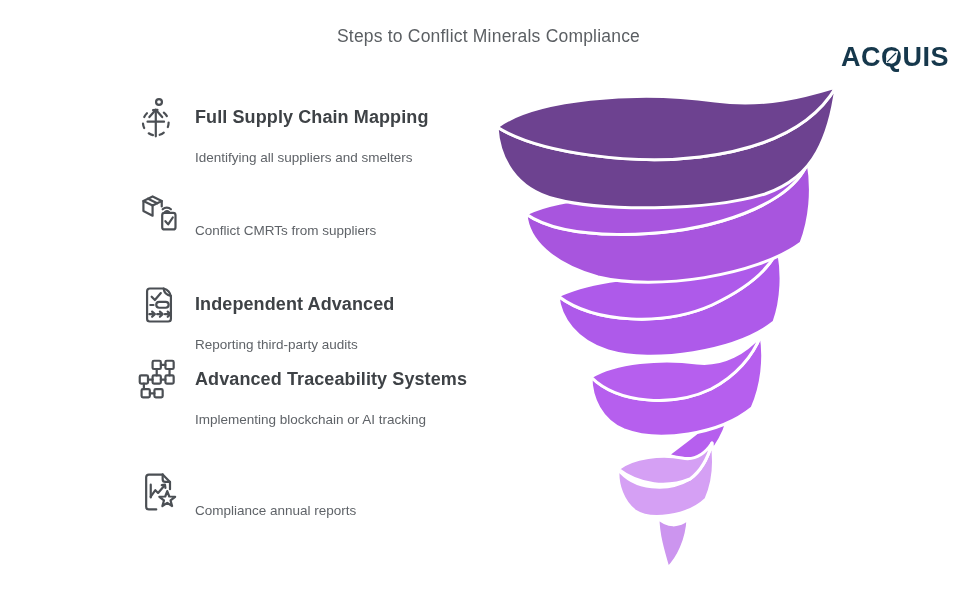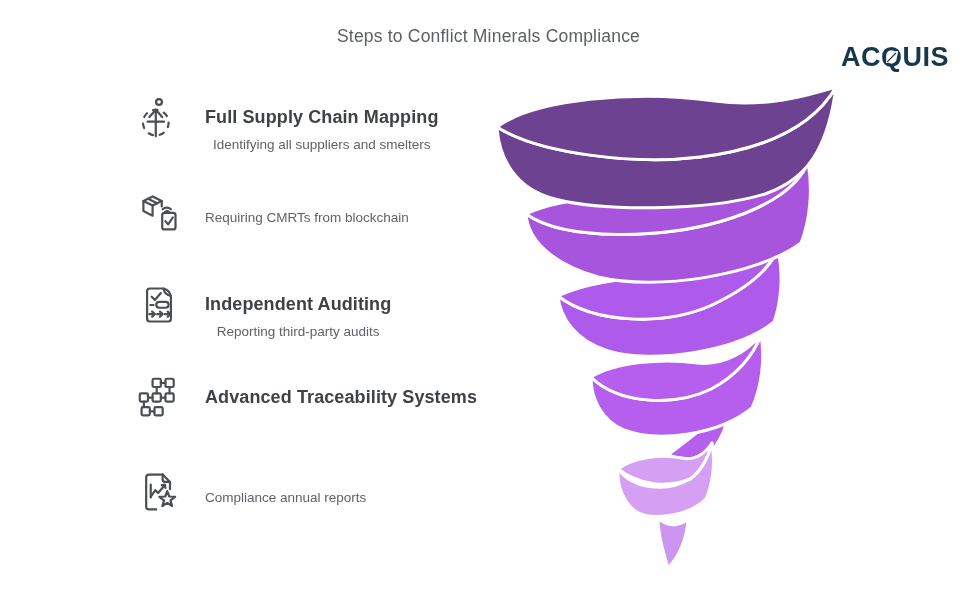--- a/index.html
+++ b/index.html
@@ -11,30 +11,30 @@
     position:absolute;top:26px;left:0;width:100%;text-align:center;
     font-size:17.5px;letter-spacing:.2px;color:var(--title,#5b5f63);
   }
   .logo{
     position:absolute;top:44px;right:28px;height:34px;
     font-size:27px;font-weight:800;letter-spacing:.5px;line-height:1;
     color:var(--logo,#16384c);
   }
   .logo .leaf{position:absolute;left:44px;top:6px;width:14px;height:14px;}
   .steps{position:absolute;left:136px;top:0;}
-  .step{position:absolute;left:0;display:flex;gap:23px;width:420px;text-align:center;}
+  .step{position:absolute;left:0;display:flex;gap:13px;width:420px;}
   .step.s1{top:96px;} .step.s2{top:190px;} .step.s3{top:283px;}
-  .step.s4{top:376px;} .step.s5{top:470px;}
+  .step.s4{top:358px;} .step.s5{top:470px;}
   .step-icon{flex:none;width:46px;height:46px;display:flex;align-items:flex-start;justify-content:center;color:var(--icon,#4b4f54);}
   .step-icon svg{width:44px;height:44px;}
   .step-icon svg *{fill:none;stroke:currentColor;stroke-width:2.4;stroke-linecap:round;stroke-linejoin:round;}
   .step-icon svg .solid{fill:#fff;}
   .step-texts{padding-top:11px;}
   .step-heading{font-size:18px;font-weight:700;line-height:1.15;color:var(--heading,#3e4246);letter-spacing:.1px;}
-  .step-subtitle{font-size:13.5px;margin-top:9px;color:var(--subtitle,#5f6368);}
+  .step-subtitle{font-size:13.5px;margin-top:22px;color:var(--subtitle,#5f6368);}
   .funnel{position:absolute;left:468px;top:74px;width:424px;height:500px;}
   .funnel path{stroke:#fff;stroke-width:3;stroke-linejoin:round;}
 </style>
 </head>
 <body>
 
 <div class="page">
 
   <div class="title">Steps to Conflict Minerals Compliance</div>
 
@@ -71,39 +71,39 @@
           <path d="M7 12 V23 L17 28 V17"></path>
           <path d="M27 12 V18"></path>
           <path d="M12 9.5 L22 14.5"></path>
           <path d="M28 21 a6.5 6.5 0 0 1 9 0"></path>
           <path d="M30.5 24 a3.5 3.5 0 0 1 4.5 0"></path>
           <rect class="solid" x="27.5" y="25" width="14.5" height="18" rx="2.5"></rect>
           <path d="M31 34 L34 37.5 L39 30"></path>
         </svg>
       </div>
       <div class="step-texts">
-        <div class="step-subtitle">Requiring CMRTs from blockchain</div>
+        <div class="step-subtitle">Conflict CMRTs from suppliers</div>
       </div>
     </div>
 
     <div class="step s3">
       <div class="step-icon">
         <svg viewBox="0 0 48 48">
           <path d="M29 6 H14 Q11 6 11 9 V39 Q11 42 14 42 H34 Q37 42 37 39 V15 Q36 8 29 6 Z"></path>
           <path d="M29 6 Q30 13 37 14"></path>
           <path d="M16 15 L19.5 18.5 L26 11"></path>
           <path d="M14.5 24 H18"></path>
           <rect x="21" y="20.5" width="13.5" height="6.5" rx="3.2"></rect>
           <path d="M13.5 34 H18.5 M16.5 31.2 l3 2.8 -3 2.8"></path>
           <path d="M22 34 H27 M25 31.2 l3 2.8 -3 2.8"></path>
           <path d="M30.5 34 H35.5 M33.5 31.2 l3 2.8 -3 2.8"></path>
         </svg>
       </div>
       <div class="step-texts">
-        <div class="step-heading">Independent Auditing</div>
+        <div class="step-heading">Independent Advanced</div>
         <div class="step-subtitle">Reporting third-party audits</div>
       </div>
     </div>
 
     <div class="step s4">
       <div class="step-icon">
         <svg viewBox="0 0 48 48">
           <rect x="17" y="3" width="9" height="9" rx="1.5"></rect>
           <rect x="31" y="3" width="9" height="9" rx="1.5"></rect>
           <path d="M26 7.5 H31"></path>
@@ -113,20 +113,21 @@
           <path d="M12 23.5 H17 M26 23.5 H31"></path>
           <path d="M21.5 12 V19 M35.5 12 V19"></path>
           <rect x="5" y="34" width="9" height="9" rx="1.5"></rect>
           <rect x="19" y="34" width="9" height="9" rx="1.5"></rect>
           <path d="M14 38.5 H19"></path>
           <path d="M7.5 28 V34"></path>
         </svg>
       </div>
       <div class="step-texts">
         <div class="step-heading">Advanced Traceability Systems</div>
+        <div class="step-subtitle">Implementing blockchain or AI tracking</div>
       </div>
     </div>
 
     <div class="step s5">
       <div class="step-icon">
         <svg viewBox="0 0 48 48">
           <path d="M28 5 H13 Q10 5 10 8 V40 Q10 43 13 43 H21"></path>
           <path d="M28 5 L36 13 V21"></path>
           <path d="M28 5 V10 Q28 13 31 13 H36"></path>
           <path d="M15 16 V30"></path>

